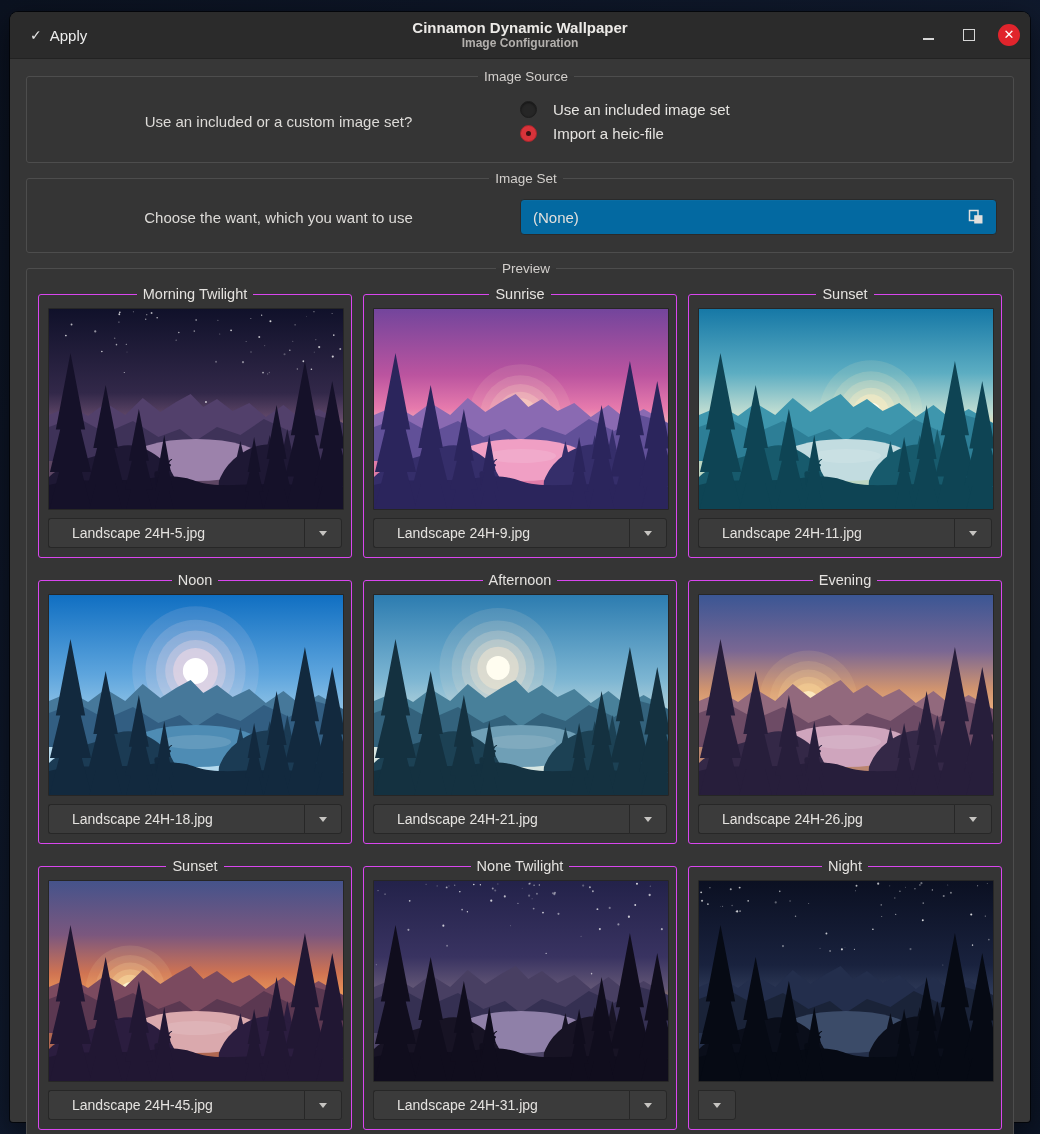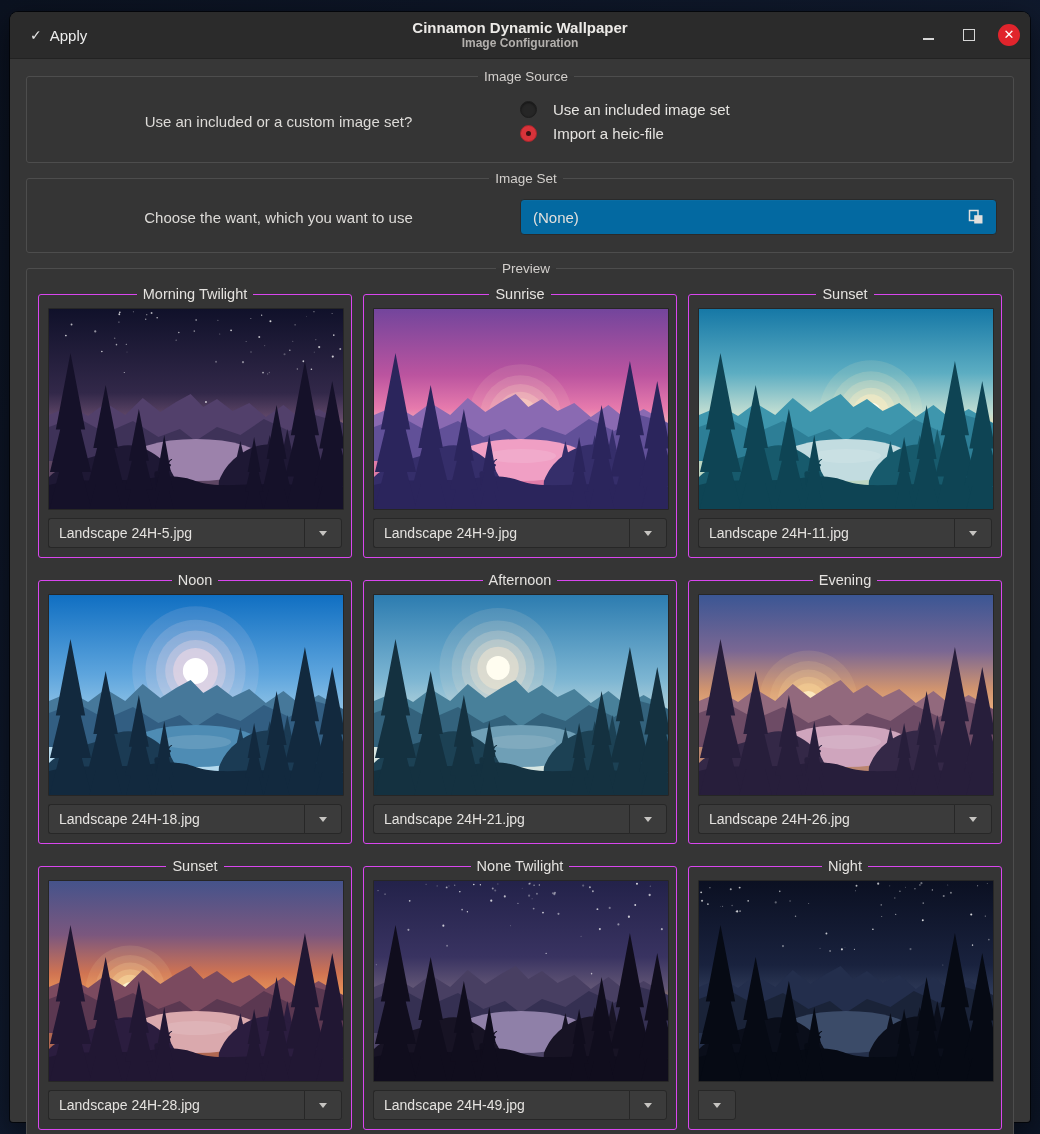--- a/index.html
+++ b/index.html
@@ -40,21 +40,21 @@
   .file-btn{height:34px;background:#0369a1;border:1px solid #2a2a2a;border-radius:4px;
     display:flex;align-items:center;padding:0 12px;margin-right:6px;box-shadow:inset 0 1px 0 rgba(255,255,255,.03);}
   .file-btn-value{flex:1;color:#e2e0dd;font-size:15px;}
   
   .preview-grid{display:grid;grid-template-columns:repeat(3,1fr);gap:14px 11px;padding:4px 1px 2px 1px;}
   .tile{border:1px solid #d946ef;border-radius:3px;padding:6px 9px 9px 9px;background:#353535;margin:0;}
   .tile legend{margin:0 auto;text-align:center;font-size:14.5px;color:#e4e2df;}
   .tile-img{display:block;width:100%;height:200px;border:1px solid #262626;border-radius:1px;background:#222;}
   .combo{display:flex;height:30px;margin-top:8px;}
   .combo-text{flex:1;background:#3b3b3b;border:1px solid #272727;border-right:none;border-radius:3px 0 0 3px;
-    color:#e4e2df;font-size:14px;display:flex;align-items:center;padding-left:10px;overflow:hidden;white-space:nowrap;}
+    color:#e4e2df;font-size:14px;display:flex;align-items:center;padding-left:23px;overflow:hidden;white-space:nowrap;}
   .combo-btn{width:36px;background:#3b3b3b;border:1px solid #272727;border-radius:0 3px 3px 0;
     display:flex;align-items:center;justify-content:center;}
   .combo-arrow{width:0;height:0;border-left:4.5px solid transparent;border-right:4.5px solid transparent;border-top:5.5px solid #c6c4c1;}
 </style>
 </head>
 <body>
 
 <div class="desktop"></div>
 
 <div class="window">
@@ -559,21 +559,21 @@
               <path fill="#211733" d="M22,44 L7,120.5 L37,120.5 Z M22,78 L1,163 L43,163 Z M22,118.8 L-4,217.4 L48,217.4 Z"></path>
               <path fill="#211733" d="M58,76 L45.4,139 L70.6,139 Z M58,104 L40.36,174 L75.64,174 Z M58,137.6 L36.16,218.8 L79.84,218.8 Z"></path>
               <path fill="#211733" d="M92,100 L81.8,151.75 L102.2,151.75 Z M92,123 L77.72,180.5 L106.28,180.5 Z M92,150.6 L74.32,217.3 L109.68,217.3 Z"></path>
               <path fill="#211733" d="M118,126 L111.4,162 L124.6,162 Z M118,142 L108.76,182 L127.24,182 Z M118,161.2 L106.56,207.6 L129.44,207.6 Z"></path>
               <path fill="#211733" d="M262,52 L247.6,126.25 L276.4,126.25 Z M262,85 L241.84,167.5 L282.16,167.5 Z M262,124.6 L237.04,220.3 L286.96,220.3 Z"></path>
               <path fill="#211733" d="M290,72 L276.8,139.5 L303.2,139.5 Z M290,102 L271.52,177 L308.48,177 Z M290,138 L267.12,225 L312.88,225 Z"></path>
               <path fill="#211733" d="M233,96 L222.8,150 L243.2,150 Z M233,120 L218.72,180 L247.28,180 Z M233,148.8 L215.32,218.4 L250.68,218.4 Z"></path>
               <path fill="#211733" d="M210,128 L203.4,163.1 L216.6,163.1 Z M210,143.6 L200.76,182.6 L219.24,182.6 Z M210,162.32 L198.56,207.56 L221.44,207.56 Z"></path>
             </svg>
     <div class="combo">
-      <div class="combo-text">Landscape 24H-28.jpg</div>
+      <div class="combo-text">Landscape 24H-45.jpg</div>
       <div class="combo-btn">
         <span class="combo-arrow"></span>
       </div>
     </div>
   </fieldset>
 
   <fieldset class="tile">
     <legend>None Twilight</legend>
     <svg class="tile-img" viewBox="0 0 301 200" preserveAspectRatio="none">
               <defs>
@@ -666,21 +666,21 @@
               <path fill="#100d1d" d="M22,44 L7,120.5 L37,120.5 Z M22,78 L1,163 L43,163 Z M22,118.8 L-4,217.4 L48,217.4 Z"></path>
               <path fill="#100d1d" d="M58,76 L45.4,139 L70.6,139 Z M58,104 L40.36,174 L75.64,174 Z M58,137.6 L36.16,218.8 L79.84,218.8 Z"></path>
               <path fill="#100d1d" d="M92,100 L81.8,151.75 L102.2,151.75 Z M92,123 L77.72,180.5 L106.28,180.5 Z M92,150.6 L74.32,217.3 L109.68,217.3 Z"></path>
               <path fill="#100d1d" d="M118,126 L111.4,162 L124.6,162 Z M118,142 L108.76,182 L127.24,182 Z M118,161.2 L106.56,207.6 L129.44,207.6 Z"></path>
               <path fill="#100d1d" d="M262,52 L247.6,126.25 L276.4,126.25 Z M262,85 L241.84,167.5 L282.16,167.5 Z M262,124.6 L237.04,220.3 L286.96,220.3 Z"></path>
               <path fill="#100d1d" d="M290,72 L276.8,139.5 L303.2,139.5 Z M290,102 L271.52,177 L308.48,177 Z M290,138 L267.12,225 L312.88,225 Z"></path>
               <path fill="#100d1d" d="M233,96 L222.8,150 L243.2,150 Z M233,120 L218.72,180 L247.28,180 Z M233,148.8 L215.32,218.4 L250.68,218.4 Z"></path>
               <path fill="#100d1d" d="M210,128 L203.4,163.1 L216.6,163.1 Z M210,143.6 L200.76,182.6 L219.24,182.6 Z M210,162.32 L198.56,207.56 L221.44,207.56 Z"></path>
             </svg>
     <div class="combo">
-      <div class="combo-text">Landscape 24H-49.jpg</div>
+      <div class="combo-text">Landscape 24H-31.jpg</div>
       <div class="combo-btn">
         <span class="combo-arrow"></span>
       </div>
     </div>
   </fieldset>
 
   <fieldset class="tile">
     <legend>Night</legend>
     <svg class="tile-img" viewBox="0 0 301 200" preserveAspectRatio="none">
               <defs>

